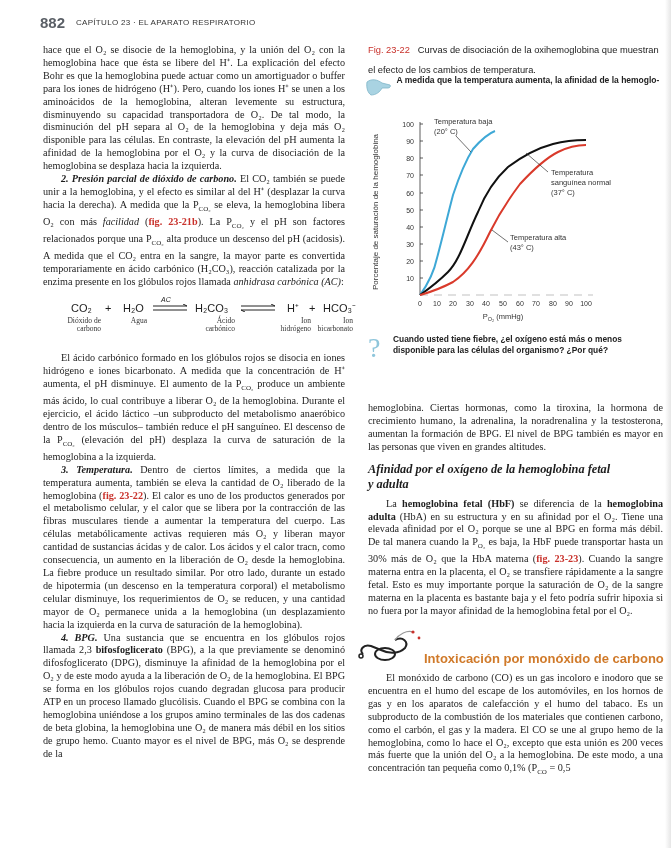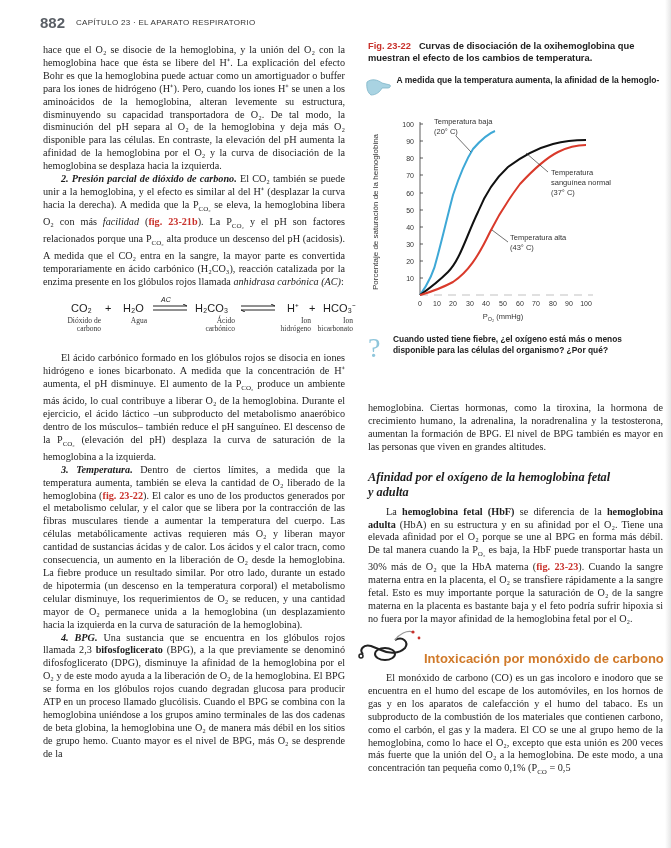--- a/index.html
+++ b/index.html
@@ -10,21 +10,21 @@
     .col-left { position: absolute; left: 43px; top: 44px; width: 302px; font-size: 10.2px; line-height: 12.9px; text-align: justify; }
     .col-right { position: absolute; left: 368px; width: 295px; font-size: 10.2px; line-height: 12.9px; text-align: justify; }
     .para { margin: 0; }
     .indent { text-indent: 18px; }
     .figref { color: #c8312b; font-weight: bold; }
     .lbl { font-weight: bold; font-style: italic; }
     .eq-block { position: relative; height: 48px; margin: 8px 0 8px 0; font-family: "Liberation Sans", sans-serif; }
     .eq-term { position: absolute; top: 6px; font-size: 11px; }
     .eq-sub { position: absolute; top: 21px; font-family: "Liberation Serif", serif; font-size: 7.5px; line-height: 8px; text-align: right; color: #333; }
     .eq-arrow { position: absolute; top: 8px; height: 8px; }
-    .fig-caption { position: absolute; left: 368px; top: 40px; width: 295px; font-family: "Liberation Sans", sans-serif; font-size: 9.3px; line-height: 12px; font-weight: bold; color: #222; }
+    .fig-caption { position: absolute; left: 368px; top: 40px; width: 295px; font-family: "Liberation Sans", sans-serif; font-size: 9.3px; line-height: 20px; font-weight: normal; color: #222; }
     .fig-caption .fignum { color: #c8312b; margin-right: 8px; }
     .fig-note { position: absolute; left: 393px; top: 75px; width: 270px; font-family: "Liberation Sans", sans-serif; font-size: 8.5px; line-height: 10.5px; font-weight: bold; color: #222; text-align: center; }
     .fig-note .line2 { padding-left: 17px; }
     .hand-icon { position: absolute; left: 366px; top: 76px; }
     .chart { position: absolute; left: 368px; top: 112px; }
     .question-icon { position: absolute; left: 366px; top: 333px; }
     .question-text { position: absolute; left: 393px; top: 334px; width: 272px; font-family: "Liberation Sans", sans-serif; font-size: 8.4px; line-height: 10.5px; font-weight: bold; color: #222; }
     .subhead { font-style: italic; font-weight: bold; font-size: 12.3px; line-height: 15px; margin: 0 0 6px 0; }
     .box-title { position: absolute; left: 424px; top: 651px; font-family: "Liberation Sans", sans-serif; font-weight: bold; font-size: 13px; color: #d07a2a; }
     .stetho-icon { position: absolute; left: 355px; top: 620px; }
@@ -151,21 +151,21 @@
     <text x="142" y="138">(43° C)</text>
   </g>
 </svg>
 
 <svg class="question-icon" width="22" height="34" viewBox="0 0 22 34">
   <text x="2" y="24" font-family="Liberation Serif, serif" font-size="28" fill="#8fc6db">?</text>
 </svg>
 <div class="question-text">Cuando usted tiene fiebre, ¿el oxígeno está más o menos disponible para las células del organismo? ¿Por qué?</div>
 
 <div class="col-right" style="top:402px">
-  <p class="para" style="margin-bottom:16px">hemoglobina. Ciertas hormonas, como la tiroxina, la hormona de crecimiento humano, la adrenalina, la noradrenalina y la testosterona, aumentan la formación de BPG. El nivel de BPG también es mayor en las personas que viven en grandes altitudes.</p>
+  <p class="para" style="margin-bottom:8px">hemoglobina. Ciertas hormonas, como la tiroxina, la hormona de crecimiento humano, la adrenalina, la noradrenalina y la testosterona, aumentan la formación de BPG. El nivel de BPG también es mayor en las personas que viven en grandes altitudes.</p>
   <div class="subhead">
     <div>Afinidad por el oxígeno de la hemoglobina fetal</div>
     <div>y adulta</div>
   </div>
   <p class="para indent"><span>La </span><b>hemoglobina fetal (HbF)</b><span> se diferencia de la </span><b>hemoglobina adulta</b><span> (HbA) en su estructura y en su afinidad por el O₂. Tiene una elevada afinidad por el O₂ porque se une al BPG en forma más débil. De tal manera cuando la P</span><sub style="font-size:7px">O₂</sub><span> es baja, la HbF puede transportar hasta un 30% más de O₂ que la HbA materna (</span><a class="figref">fig. 23-23</a><span>). Cuando la sangre materna entra en la placenta, el O₂ se transfiere rápidamente a la sangre fetal. Esto es muy importante porque la saturación de O₂ de la sangre materna en la placenta es bastante baja y el feto podría sufrir hipoxia si no fuera por la mayor afinidad de la hemoglobina fetal por el O₂.</span></p>
 </div>
 
 <svg class="stetho-icon" width="70" height="46" viewBox="0 0 70 46">
   <path d="M8 34 C4 30, 8 24, 16 26 L26 30 C34 34, 44 34, 50 28 C54 22, 48 16, 40 20" fill="none" stroke="#222" stroke-width="2"></path>
   <ellipse cx="30" cy="34" rx="10" ry="6" fill="none" stroke="#222" stroke-width="2"></ellipse>

